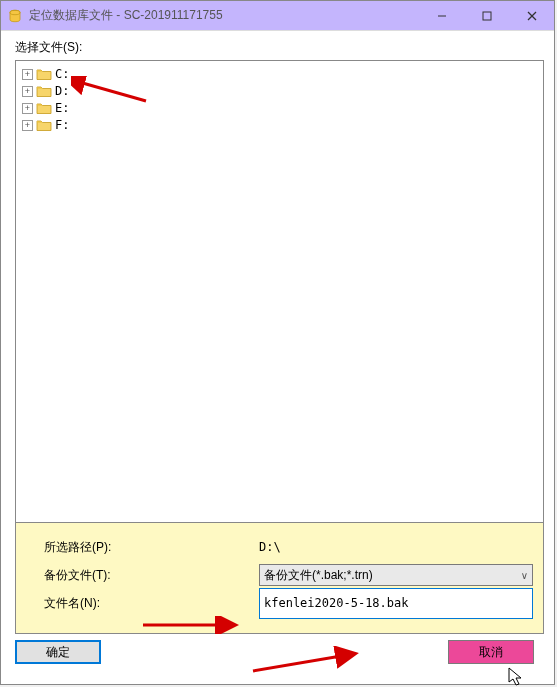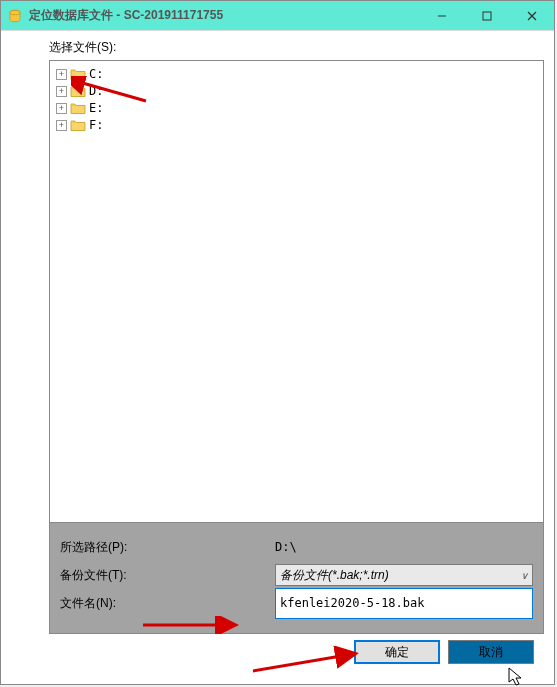--- a/index.html
+++ b/index.html
@@ -1,38 +1,38 @@
 <!DOCTYPE html>
 <html><head>
   <meta charset="utf-8">
   <style>
     * { box-sizing: border-box; margin: 0; padding: 0; font-family: "Microsoft YaHei", SimSun, sans-serif; font-size: 12px; }
     body { background: #f0f0f0; width: 557px; height: 687px; overflow: hidden; }
     .window { background: #fff; border: 1px solid #888; width: 555px; height: 685px; display: flex; flex-direction: column; position: relative; }
-    .titlebar { height: 30px; background: #5eead4; display: flex; align-items: center; padding: 0 0 0 6px; border-bottom: 1px solid #ddd; font-weight: bold; }
+    .titlebar { height: 30px; background: #c4b5fd; display: flex; align-items: center; padding: 0 0 0 6px; border-bottom: 1px solid #ddd; }
     .titlebar-icon { width: 16px; height: 16px; margin-right: 6px; display: flex; align-items: center; justify-content: center; }
     .titlebar-title { flex: 1; color: #555; font-size: 12px; }
     .tbbtn { width: 45px; height: 29px; display: flex; align-items: center; justify-content: center; background: transparent; border: none; }
-    .content { flex: 1; padding: 8px 10px 10px 14px; display: flex; flex-direction: column; margin-left: 34px; }
+    .content { flex: 1; padding: 8px 10px 10px 14px; display: flex; flex-direction: column; }
     .label-top { margin-bottom: 4px; }
     .tree-area { flex: 1; background: #fff; border: 1px solid #888; padding: 4px 2px; overflow: auto; }
     .tree-item { display: flex; align-items: center; height: 16px; margin: 1px 0 1px 4px; }
     .expander { width: 11px; height: 11px; border: 1px solid #999; display: flex; align-items: center; justify-content: center; margin-right: 3px; font-size: 9px; line-height: 1; color: #555; }
     .folder-icon { width: 16px; height: 14px; margin-right: 3px; }
     .drive-label { font-family: SimSun, monospace; }
-    .bottom-panel { border: 1px solid #888; border-top: none; padding: 8px 10px 14px 10px; background: #a3a3a3; }
+    .bottom-panel { border: 1px solid #888; border-top: none; padding: 8px 10px 14px 28px; background: #fef9c3; }
     .bottom-row { display: flex; align-items: center; margin: 4px 0; height: 24px; }
     .bottom-label { width: 85px; }
     .value-spacer { width: 130px; }
     .path-value { font-family: SimSun, monospace; }
-    .combo { flex: 1; height: 22px; border: 1px solid #7a7a7a; background: #e9e9e9; display: flex; align-items: center; padding: 0 4px; font-family: SimSun, monospace; position: relative; font-style: italic; }
+    .combo { flex: 1; height: 22px; border: 1px solid #7a7a7a; background: #e9e9e9; display: flex; align-items: center; padding: 0 4px; font-family: SimSun, monospace; position: relative; }
     .combo-arrow { position: absolute; right: 4px; font-size: 10px; color: #555; }
     .txt-input { flex: 1; height: 31px; border: 1px solid #0078d7; padding: 0 4px; font-family: SimSun, monospace; outline: none; }
-    .buttons-row { display: flex; justify-content: flex-end; padding: 6px 10px 10px 0; gap: 8px; }
-    .btn { width: 86px; height: 24px; border: 1px solid #7a7a7a; background: #0369a1; display: flex; align-items: center; justify-content: center; }
+    .buttons-row { display: flex; justify-content: space-between; padding: 6px 10px 10px 0; gap: 8px; }
+    .btn { width: 86px; height: 24px; border: 1px solid #7a7a7a; background: #ec4899; display: flex; align-items: center; justify-content: center; }
     .btn.primary { border: 2px solid #0078d7; background: #e1e1e1; }
     .arrow-svg { position: absolute; pointer-events: none; }
     .cursor { position: absolute; pointer-events: none; }
     .tbbtn svg { display: block; }
   </style>
 </head>
 <body>
 
 <div class="window">
   <div class="titlebar">

